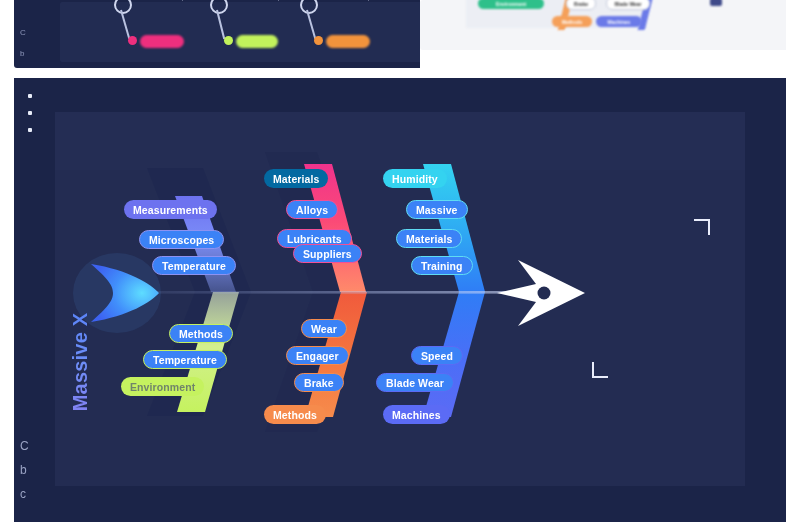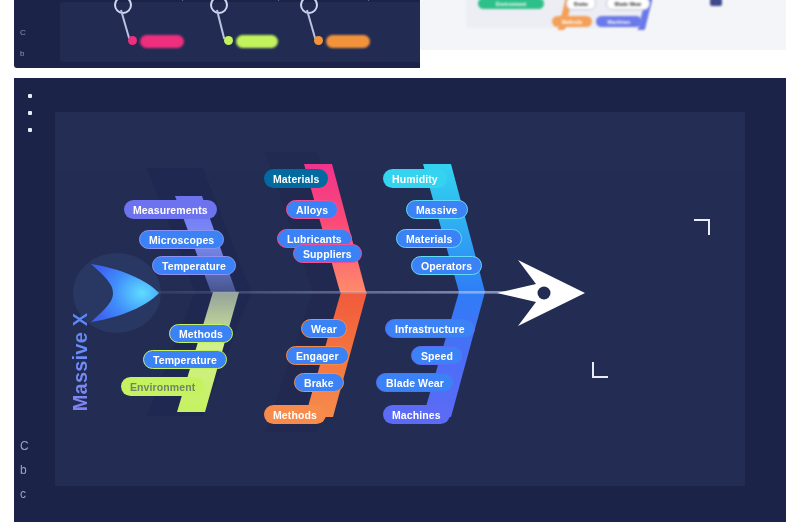--- a/index.html
+++ b/index.html
@@ -214,32 +214,31 @@
     <div class="pill outline" style="left:97px;top:144px;border-color:#8d92f2;">Temperature</div>
 
     <div class="pill solid" style="left:209px;top:57px;background:#0369a1;color:#ffffff;">Materials</div>
     <div class="pill outline" style="left:231px;top:88px;border-color:#f34f96;">Alloys</div>
     <div class="pill outline" style="left:222px;top:117px;border-color:#f34f96;">Lubricants</div>
     <div class="pill outline" style="left:238px;top:132px;border-color:#f34f96;">Suppliers</div>
 
     <div class="pill solid" style="left:328px;top:57px;background:#34d3f0;color:#ffffff;">Humidity</div>
     <div class="pill outline" style="left:351px;top:88px;border-color:#5fdcf3;">Massive</div>
     <div class="pill outline" style="left:341px;top:117px;border-color:#5fdcf3;">Materials</div>
-    <div class="pill outline" style="left:356px;top:144px;border-color:#5fdcf3;">Operators</div>
+    <div class="pill outline" style="left:356px;top:144px;border-color:#5fdcf3;">Training</div>
 
     <div class="pill outline" style="left:114px;top:212px;border-color:#c5f25f;">Methods</div>
     <div class="pill outline" style="left:88px;top:238px;border-color:#c5f25f;">Temperature</div>
     <div class="pill solid" style="left:66px;top:265px;background:#c5f25f;color:#70846a;">Environment</div>
 
     <div class="pill outline" style="left:246px;top:207px;border-color:#f68b4c;">Wear</div>
     <div class="pill outline" style="left:231px;top:234px;border-color:#f68b4c;">Engager</div>
     <div class="pill outline" style="left:239px;top:261px;border-color:#f68b4c;">Brake</div>
     <div class="pill solid" style="left:209px;top:293px;background:#f68b4c;color:#ffffff;">Methods</div>
 
-    <div class="pill outline" style="left:330px;top:207px;border-color:#5b6bf5;">Infrastructure</div>
     <div class="pill outline" style="left:356px;top:234px;border-color:#5b6bf5;">Speed</div>
     <div class="pill outline" style="left:321px;top:261px;border-color:#5b6bf5;">Blade Wear</div>
     <div class="pill solid" style="left:328px;top:293px;background:#5b6bf5;color:#ffffff;">Machines</div>
 
     <div class="brandwrap">
       <div class="brand">Massive X</div>
     </div>
 
     <div style="position:absolute;left:639px;top:107px;width:14px;height:14px;border-top:2px solid #e9edfb;border-right:2px solid #e9edfb;"></div>
     <div style="position:absolute;left:537px;top:250px;width:14px;height:14px;border-bottom:2px solid #e9edfb;border-left:2px solid #e9edfb;"></div>

